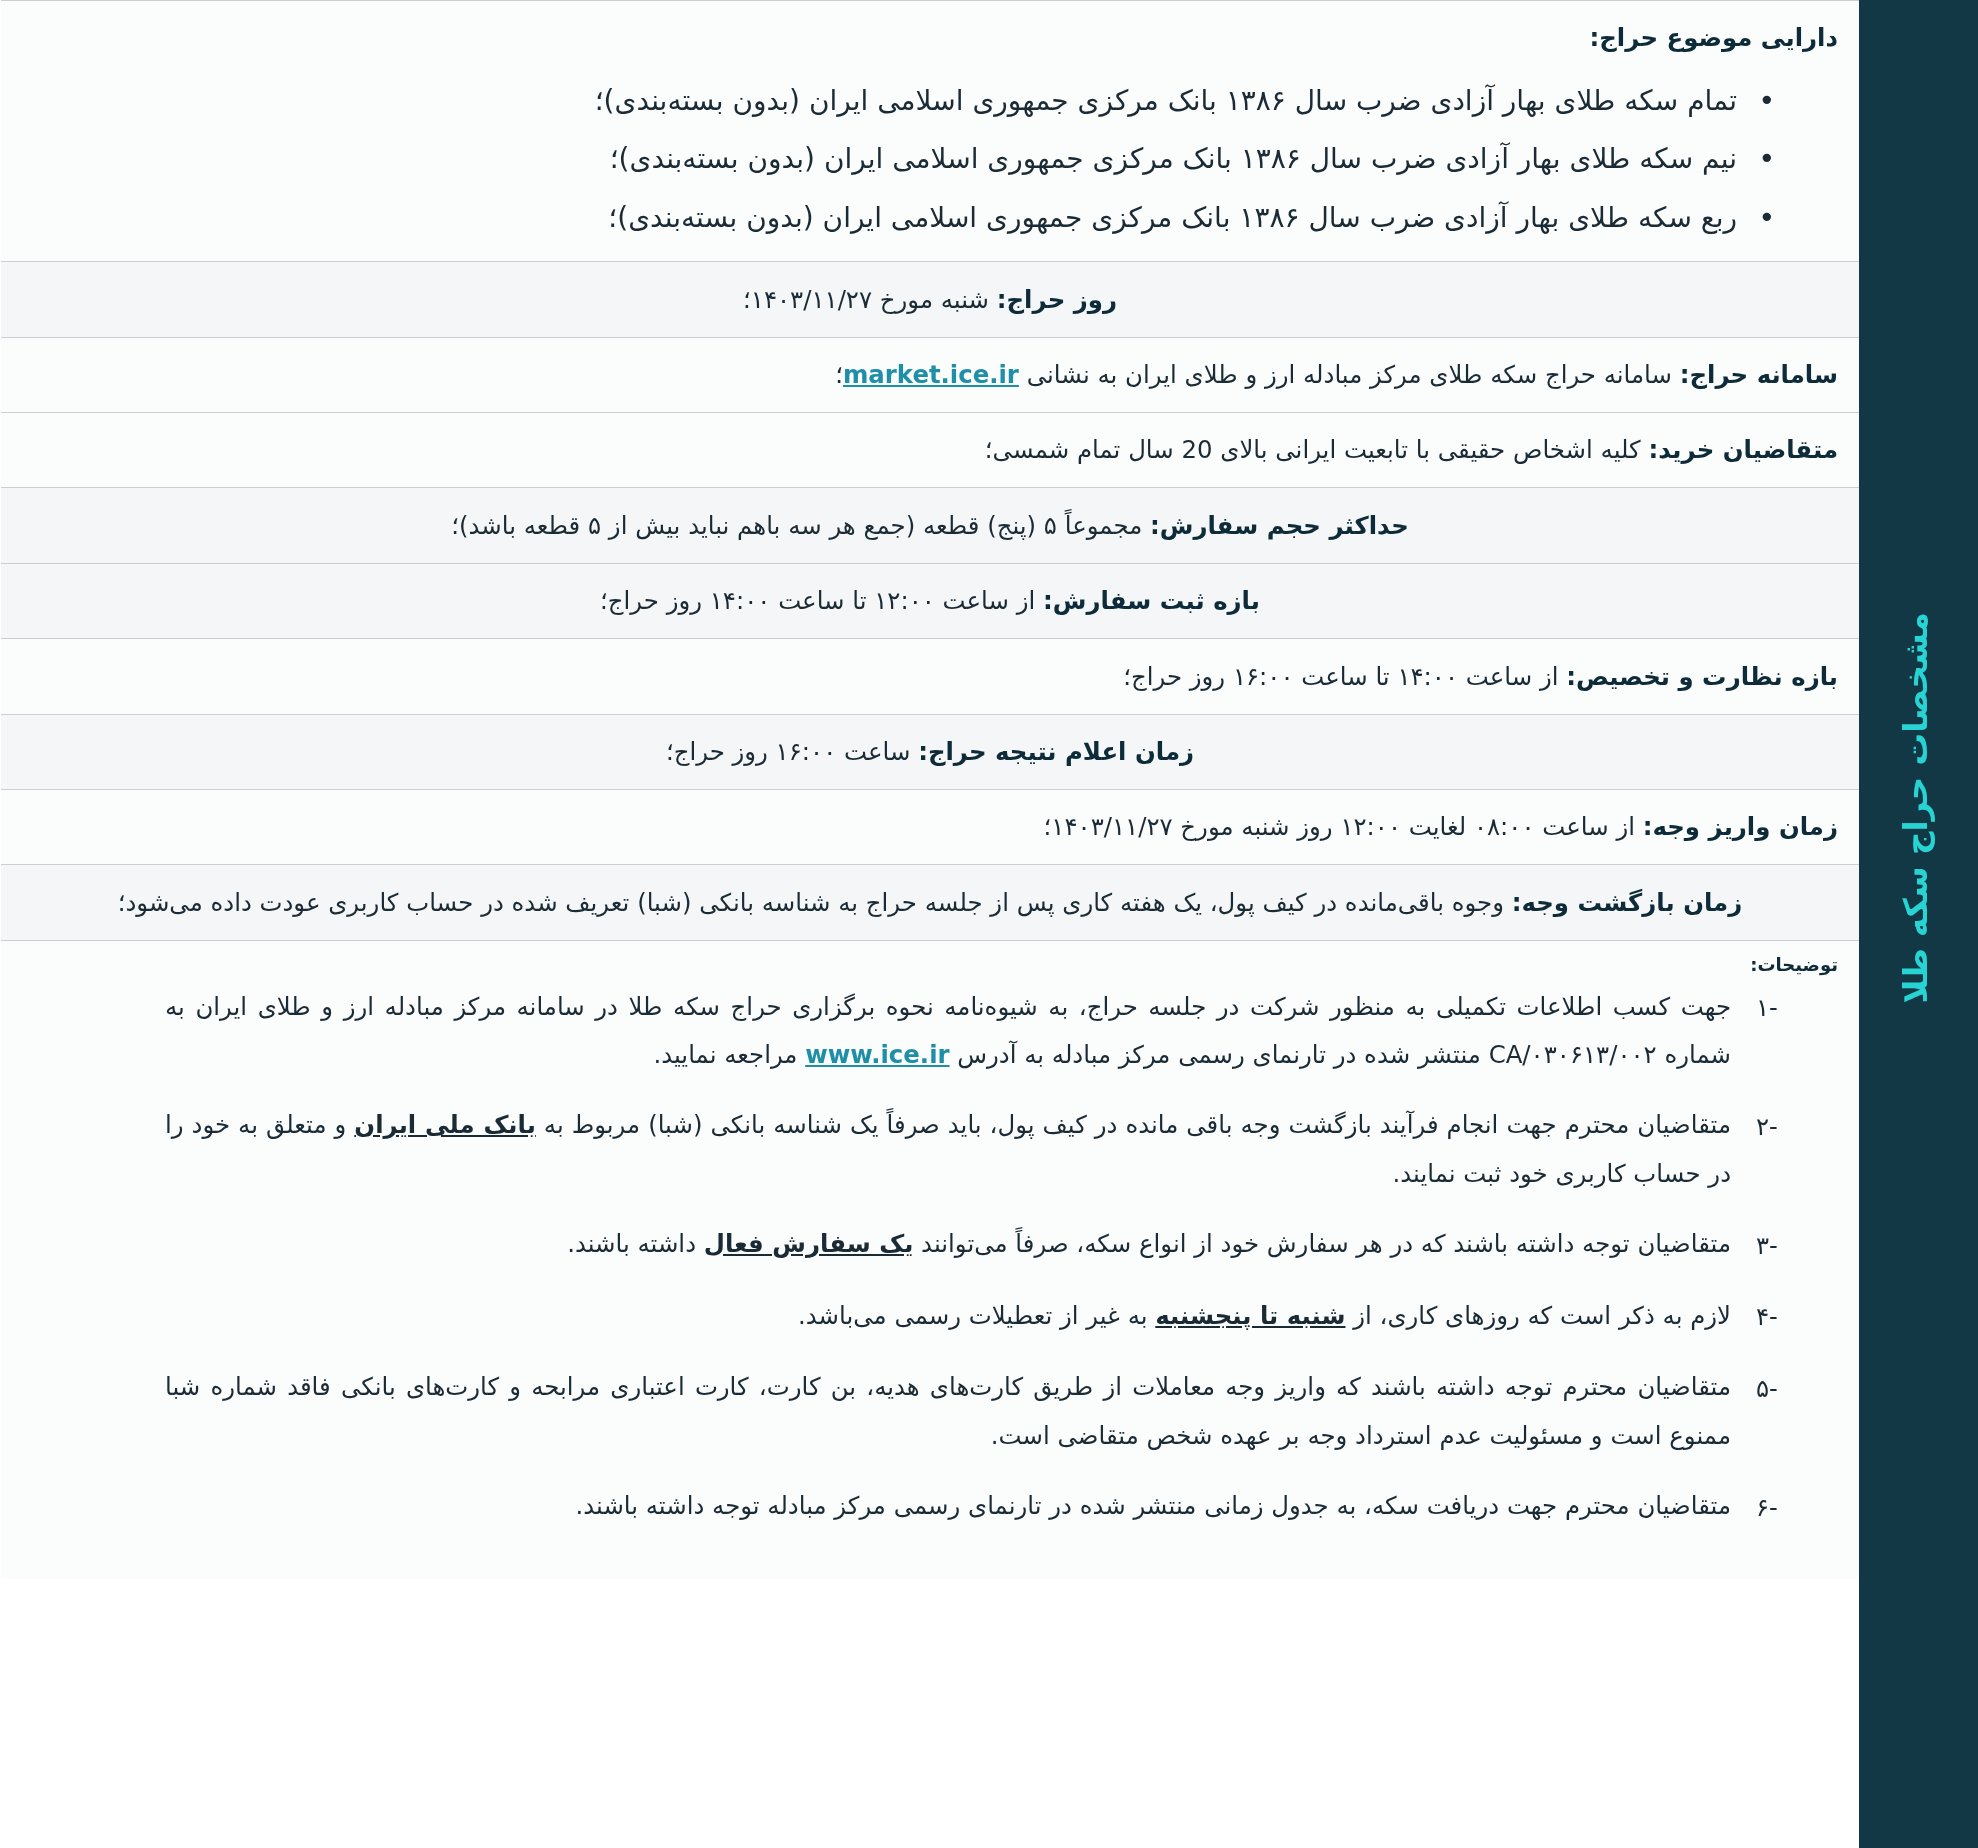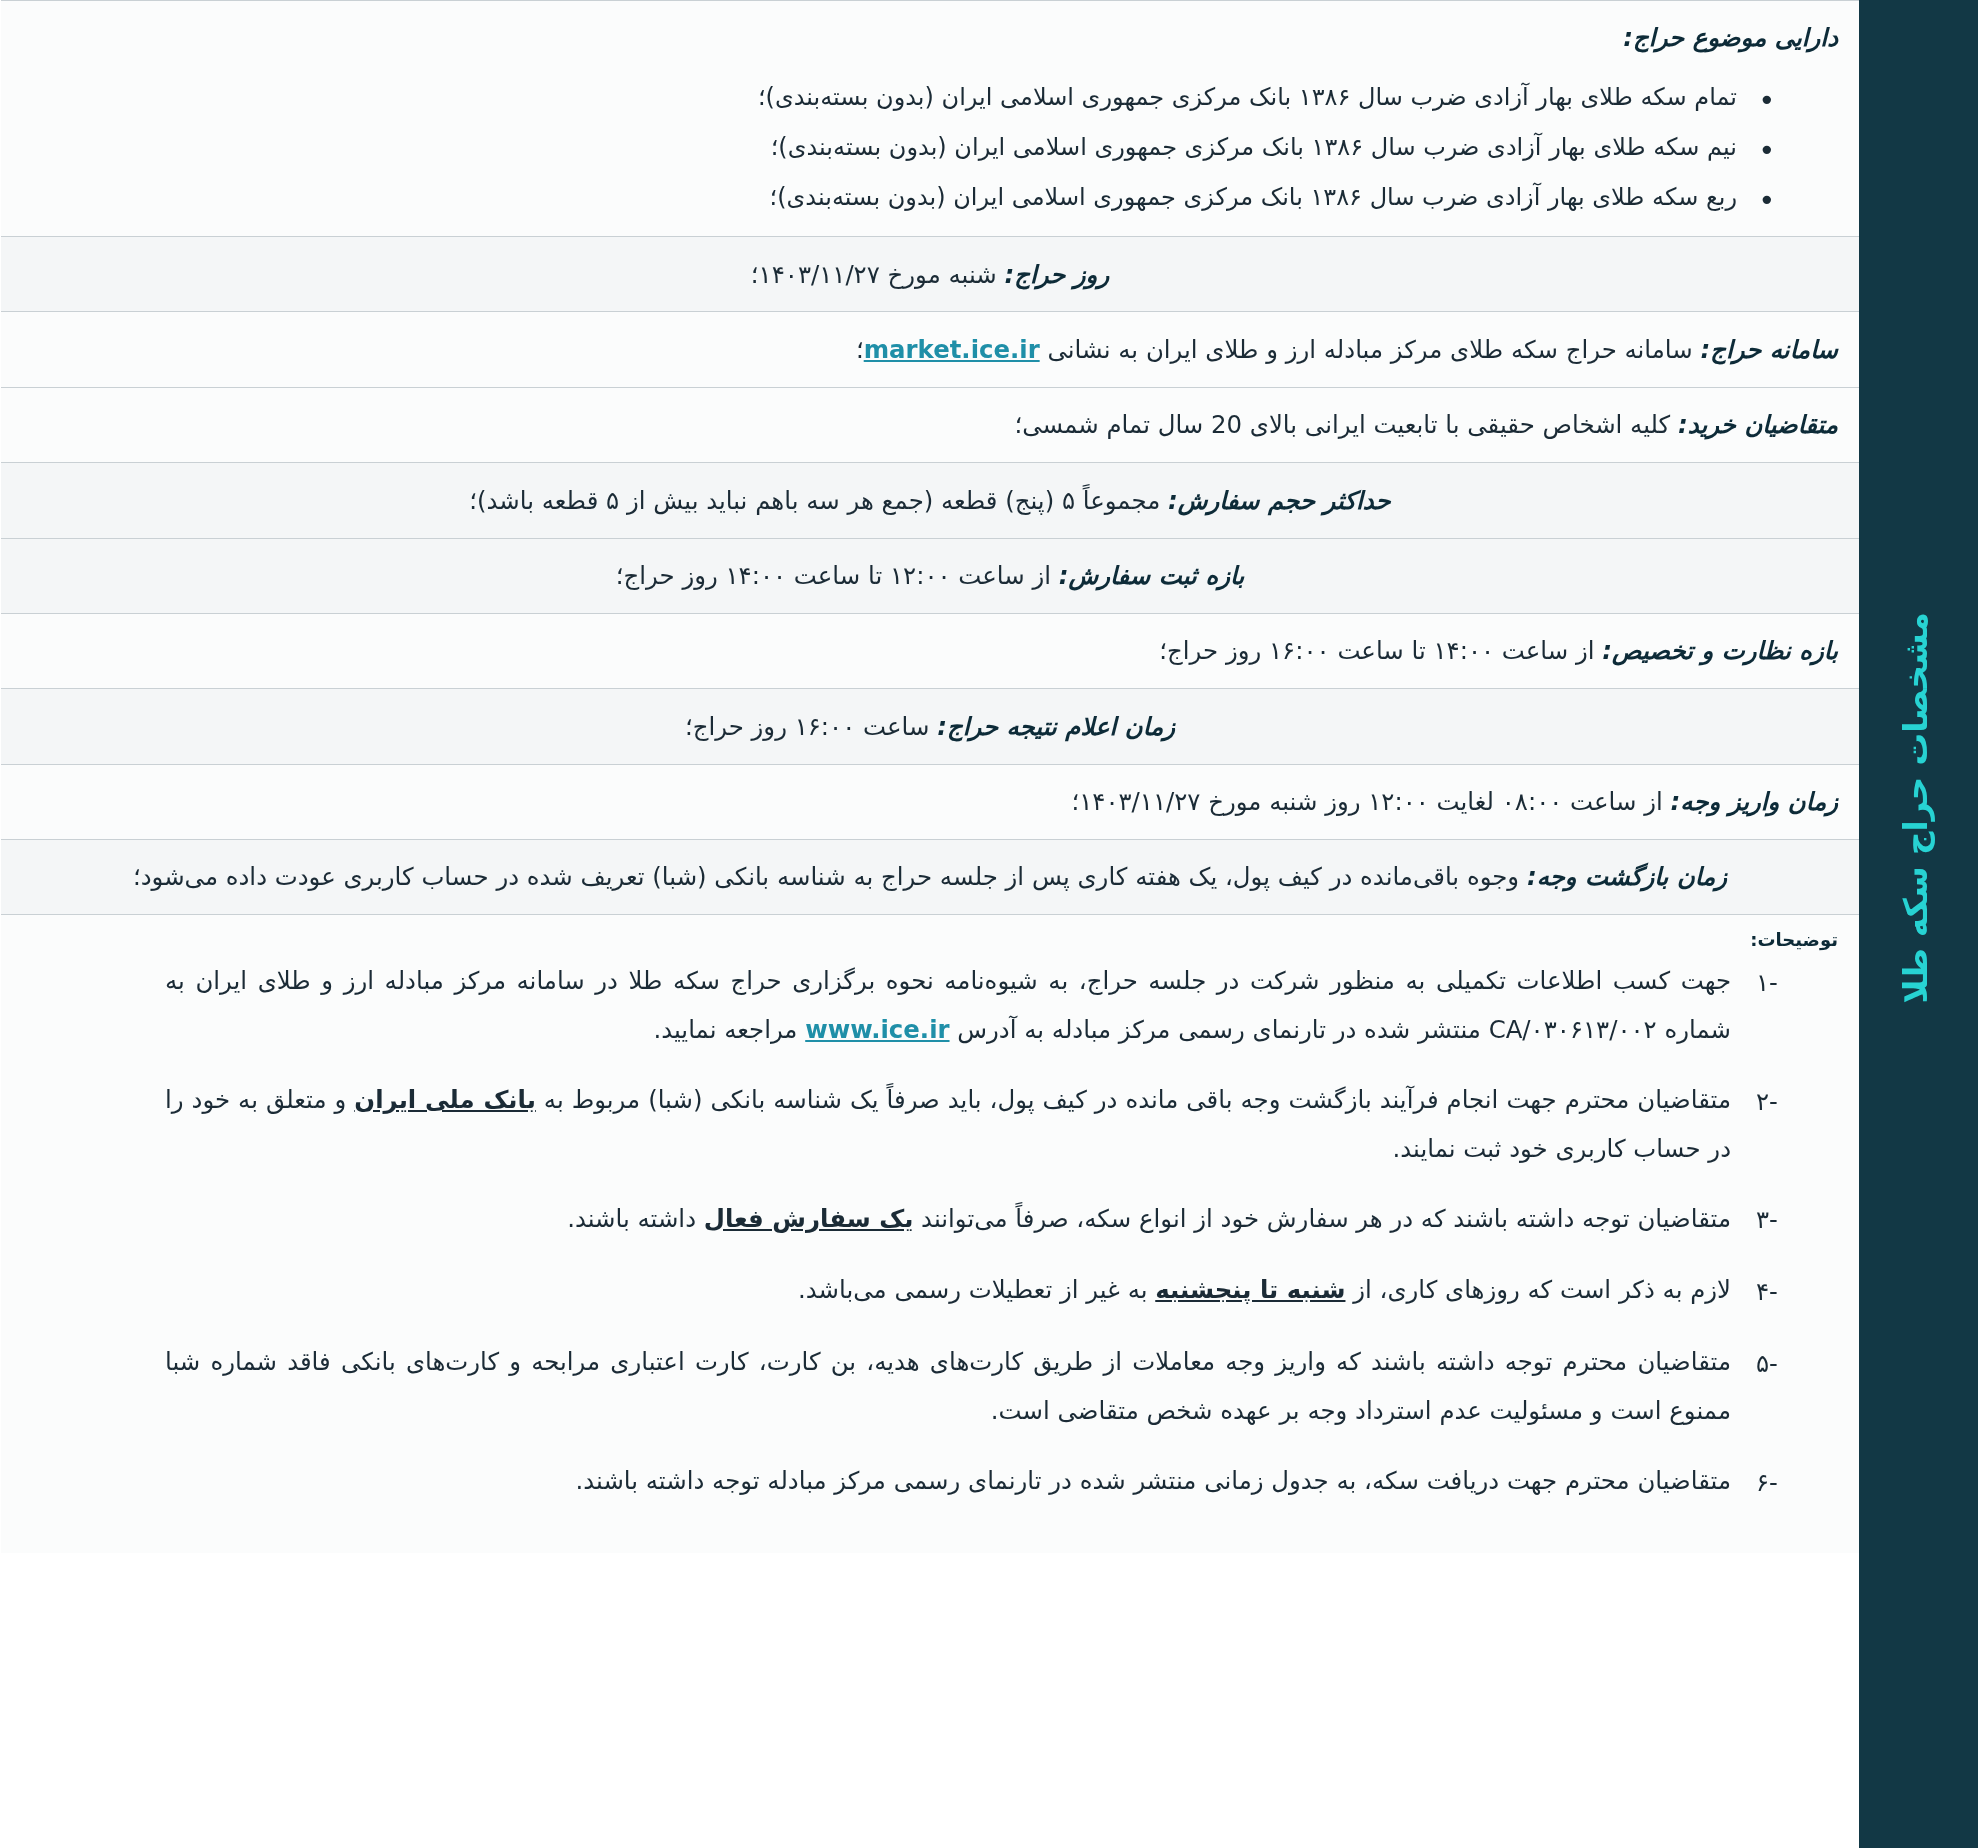--- a/index.html
+++ b/index.html
@@ -57,32 +57,31 @@
     line-height: 1.95;
     color: #1b2b36;
     background: #fbfcfc;
     text-align: right;
   }
   .row.alt { background: #f4f6f7; text-align: center; }
   .row:first-child { border-top: 1.9px solid #c9d0d4; }
   .label {
     font-weight: bold;
     color: #0d2b38;
-    font-style: italic;
   }
   .bullets {
     list-style: none;
     margin: 9.6px 0 0 0;
     padding: 0 57px 0 0;
   }
   .bullets li {
     position: relative;
     padding: 0 44px 0 0;
     line-height: 2.1;
-    font-size: 24px;
+    font-size: 28px;
     color: #1b2b36;
   }
   .bullets li:before {
     content: "•";
     position: absolute;
     right: 5.7px;
     top: -1.9px;
     font-size: 29px;
     color: #1b2b36;
   }

